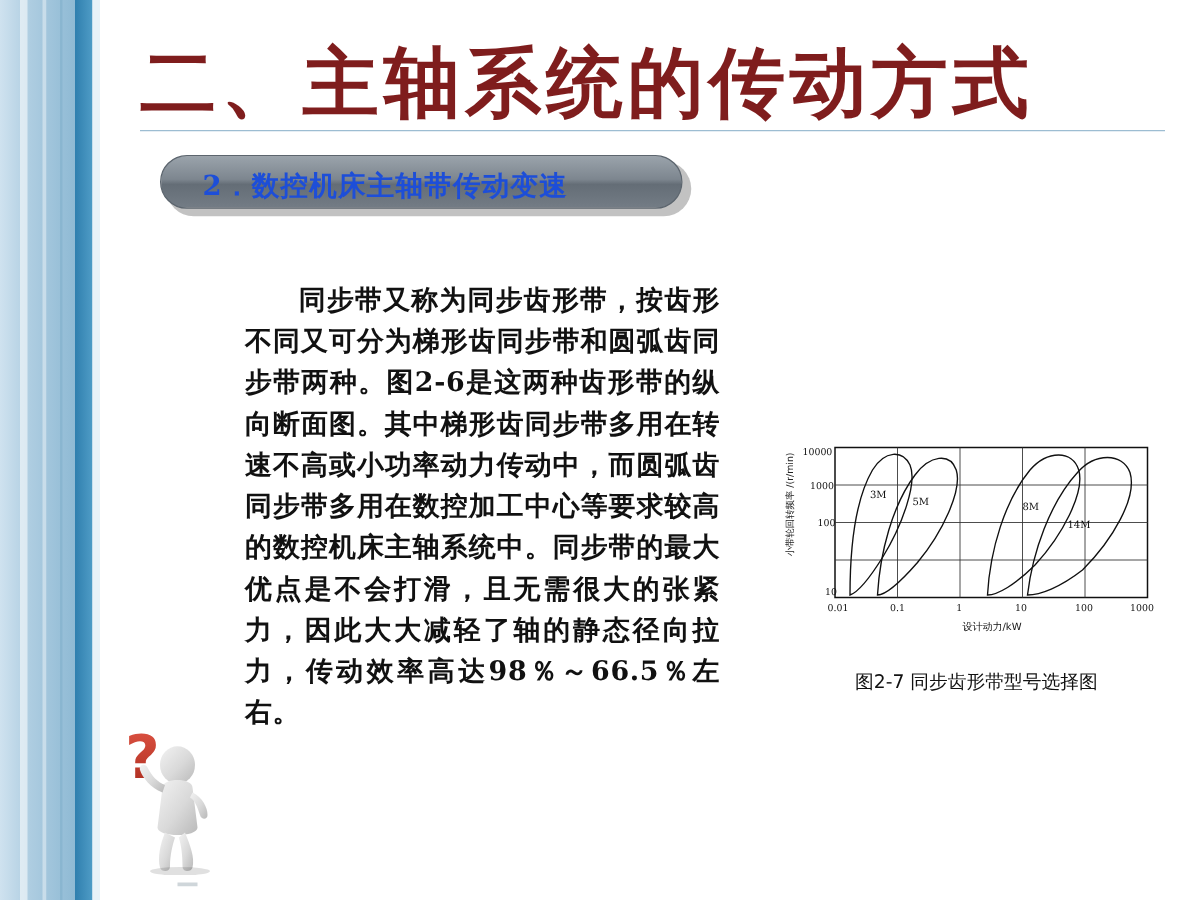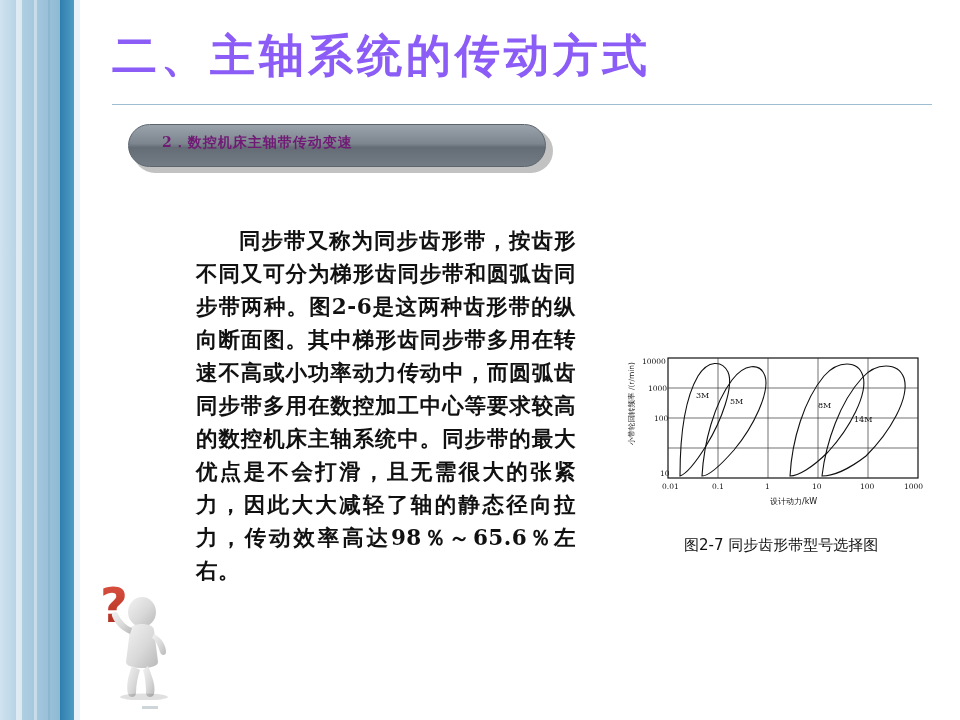--- a/index.html
+++ b/index.html
@@ -70,23 +70,23 @@
     background: rgba(120,170,200,0.45);
   }
 
   
   .title {
     position: absolute;
     left: 112px;
     top: 26px;
     font-family: "DejaVu Serif", serif;
     font-weight: bold;
-    font-size: 45px;
+    font-size: 61px;
     letter-spacing: 4px;
-    color: #8b5cf6;
+    color: #7f1d1d;
     white-space: nowrap;
   }
   .title-rule {
     position: absolute;
     left: 112px;
     top: 104px;
     width: 820px;
     height: 1px;
     background: #9dbdd2;
   }
@@ -119,22 +119,22 @@
     background: linear-gradient(to bottom, #9aa3ab 0%, #7d868f 45%, #646d76 55%, #737c85 100%);
     border: 1px solid #5c656e;
     box-sizing: border-box;
   }
   .pill-label {
     position: absolute;
     left: 34px;
     top: 10px;
     font-family: "DejaVu Serif", serif;
     font-weight: bold;
-    font-size: 14px;
-    color: #701a75;
+    font-size: 22px;
+    color: #1d4ed8;
     letter-spacing: 1px;
     white-space: nowrap;
   }
 
   
   .body-text {
     position: absolute;
     left: 196px;
     top: 224px;
     width: 380px;
@@ -199,21 +199,21 @@
 
   <div class="title">二、主轴系统的传动方式</div>
   <div class="title-rule"></div>
 
   <div class="pill-wrap">
     <div class="pill-shadow"></div>
     <div class="pill"></div>
     <div class="pill-label">2．数控机床主轴带传动变速</div>
   </div>
 
-  <div class="body-text">同步带又称为同步齿形带，按齿形不同又可分为梯形齿同步带和圆弧齿同步带两种。图2-6是这两种齿形带的纵向断面图。其中梯形齿同步带多用在转速不高或小功率动力传动中，而圆弧齿同步带多用在数控加工中心等要求较高的数控机床主轴系统中。同步带的最大优点是不会打滑，且无需很大的张紧力，因此大大减轻了轴的静态径向拉力，传动效率高达98％～65.6％左右。</div>
+  <div class="body-text">同步带又称为同步齿形带，按齿形不同又可分为梯形齿同步带和圆弧齿同步带两种。图2-6是这两种齿形带的纵向断面图。其中梯形齿同步带多用在转速不高或小功率动力传动中，而圆弧齿同步带多用在数控加工中心等要求较高的数控机床主轴系统中。同步带的最大优点是不会打滑，且无需很大的张紧力，因此大大减轻了轴的静态径向拉力，传动效率高达98％～66.5％左右。</div>
 
   <div class="figure">
     <svg width="320" height="165" viewBox="0 0 320 165">
 
       <text x="12" y="95" transform="rotate(-90 12 95)" font-family="DejaVu Sans, sans-serif" font-size="7.5" fill="#222">小带轮回转频率 /(r/min)</text>
 
       <rect x="46" y="8" width="250" height="120" fill="#ffffff" stroke="#111" stroke-width="1.2"></rect>
 
       <line x1="96" y1="8" x2="96" y2="128" stroke="#333" stroke-width="0.7"></line>
       <line x1="146" y1="8" x2="146" y2="128" stroke="#333" stroke-width="0.7"></line>

